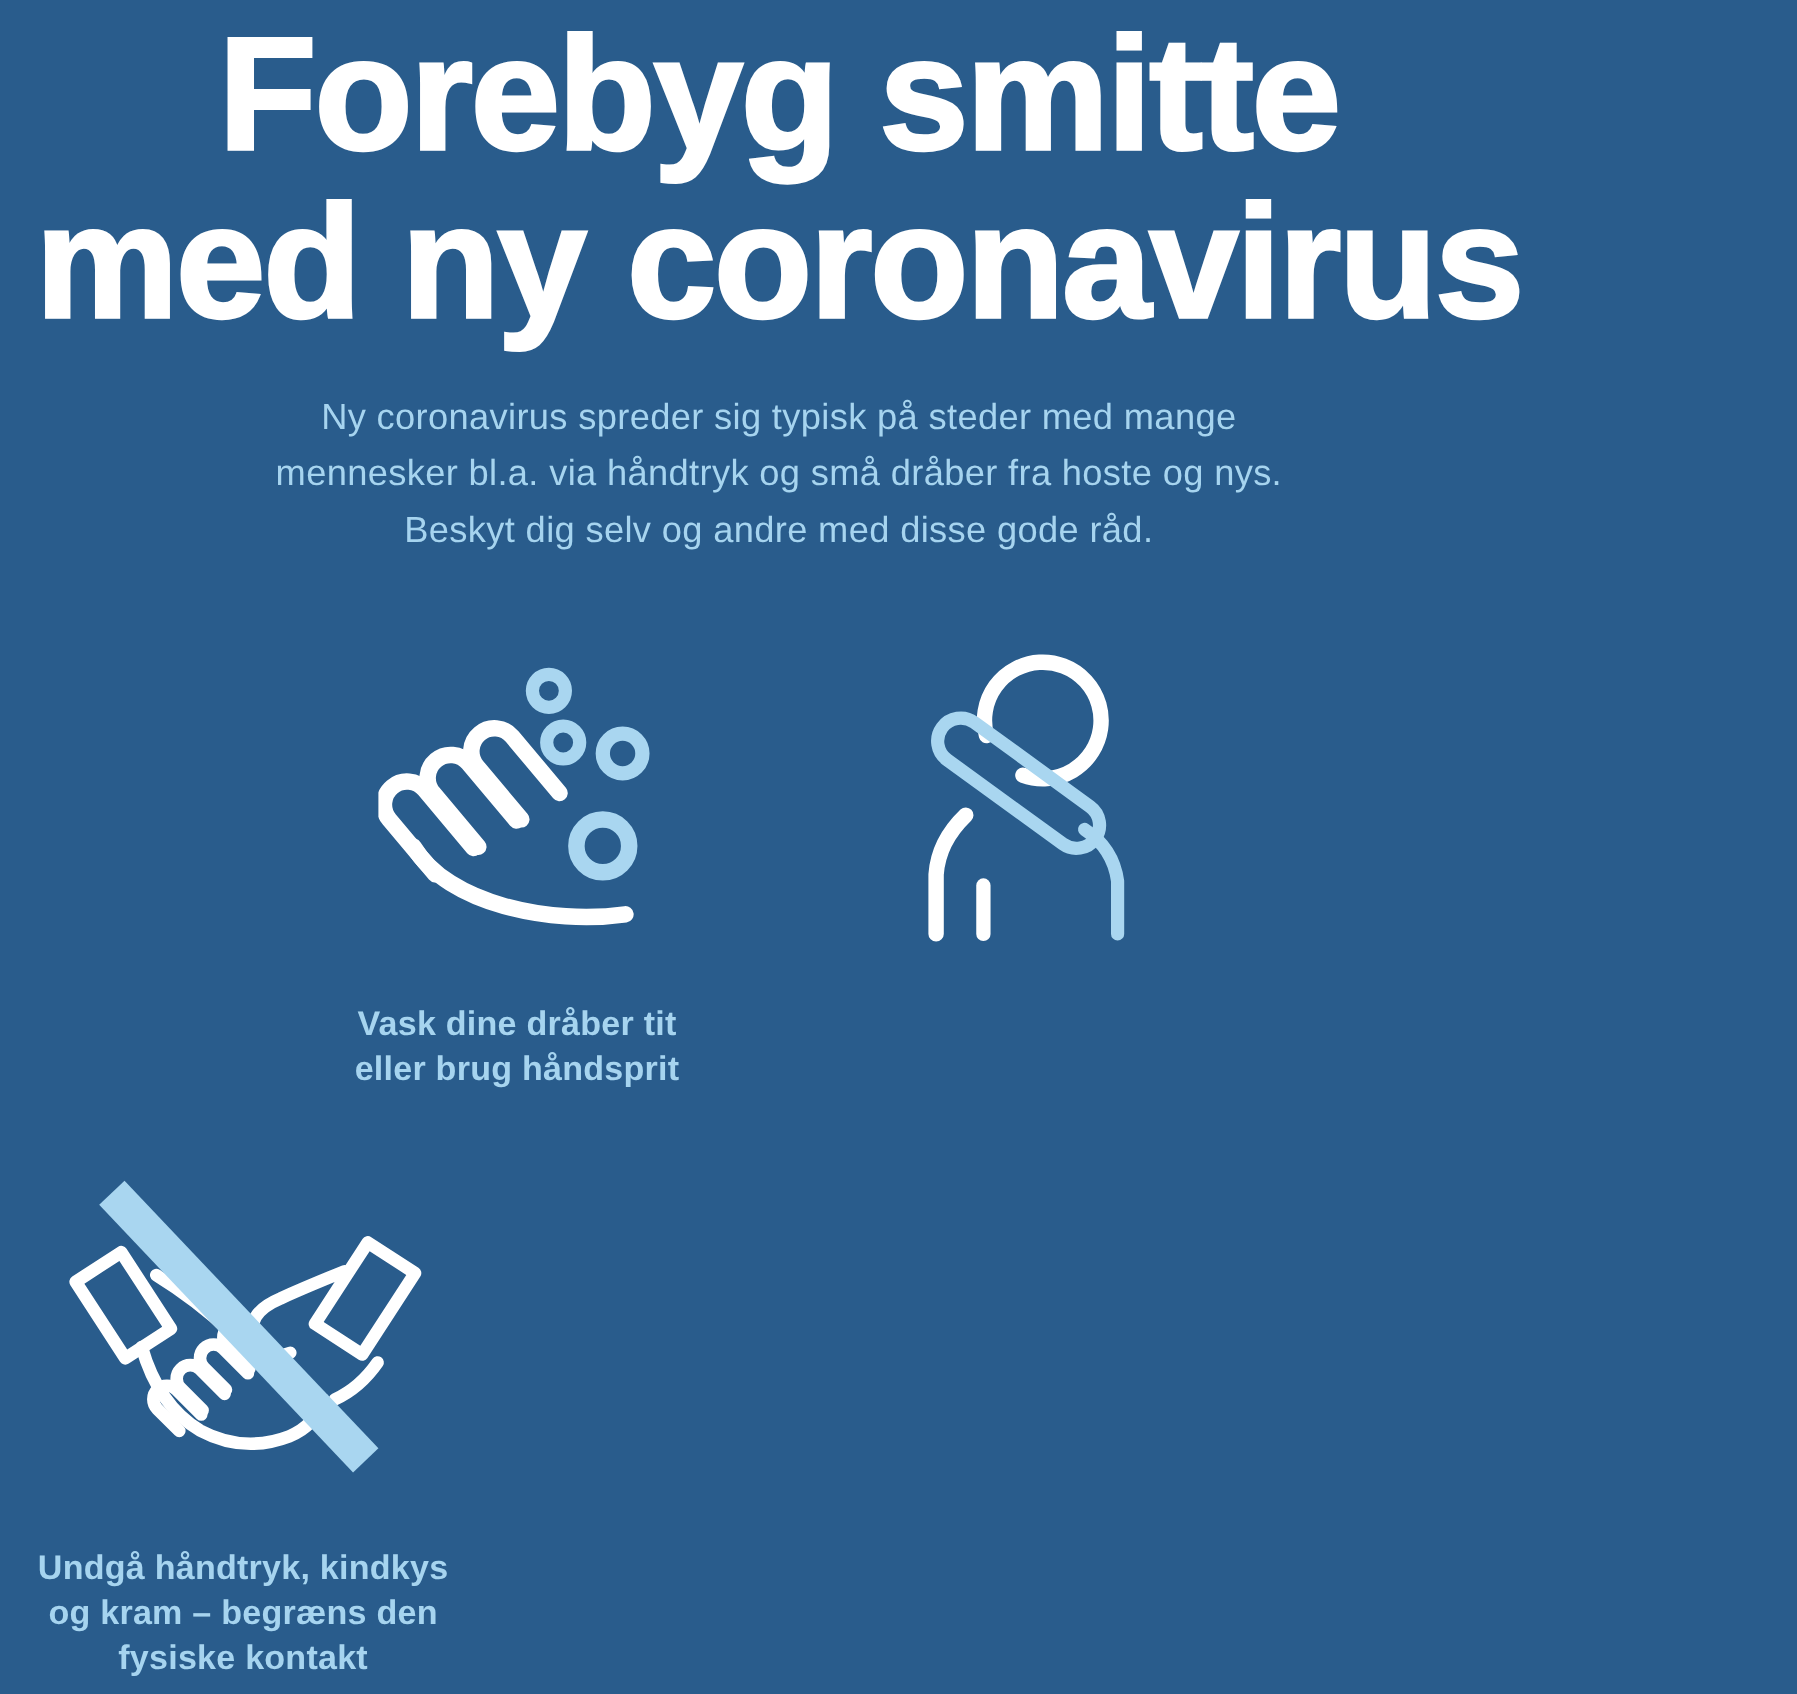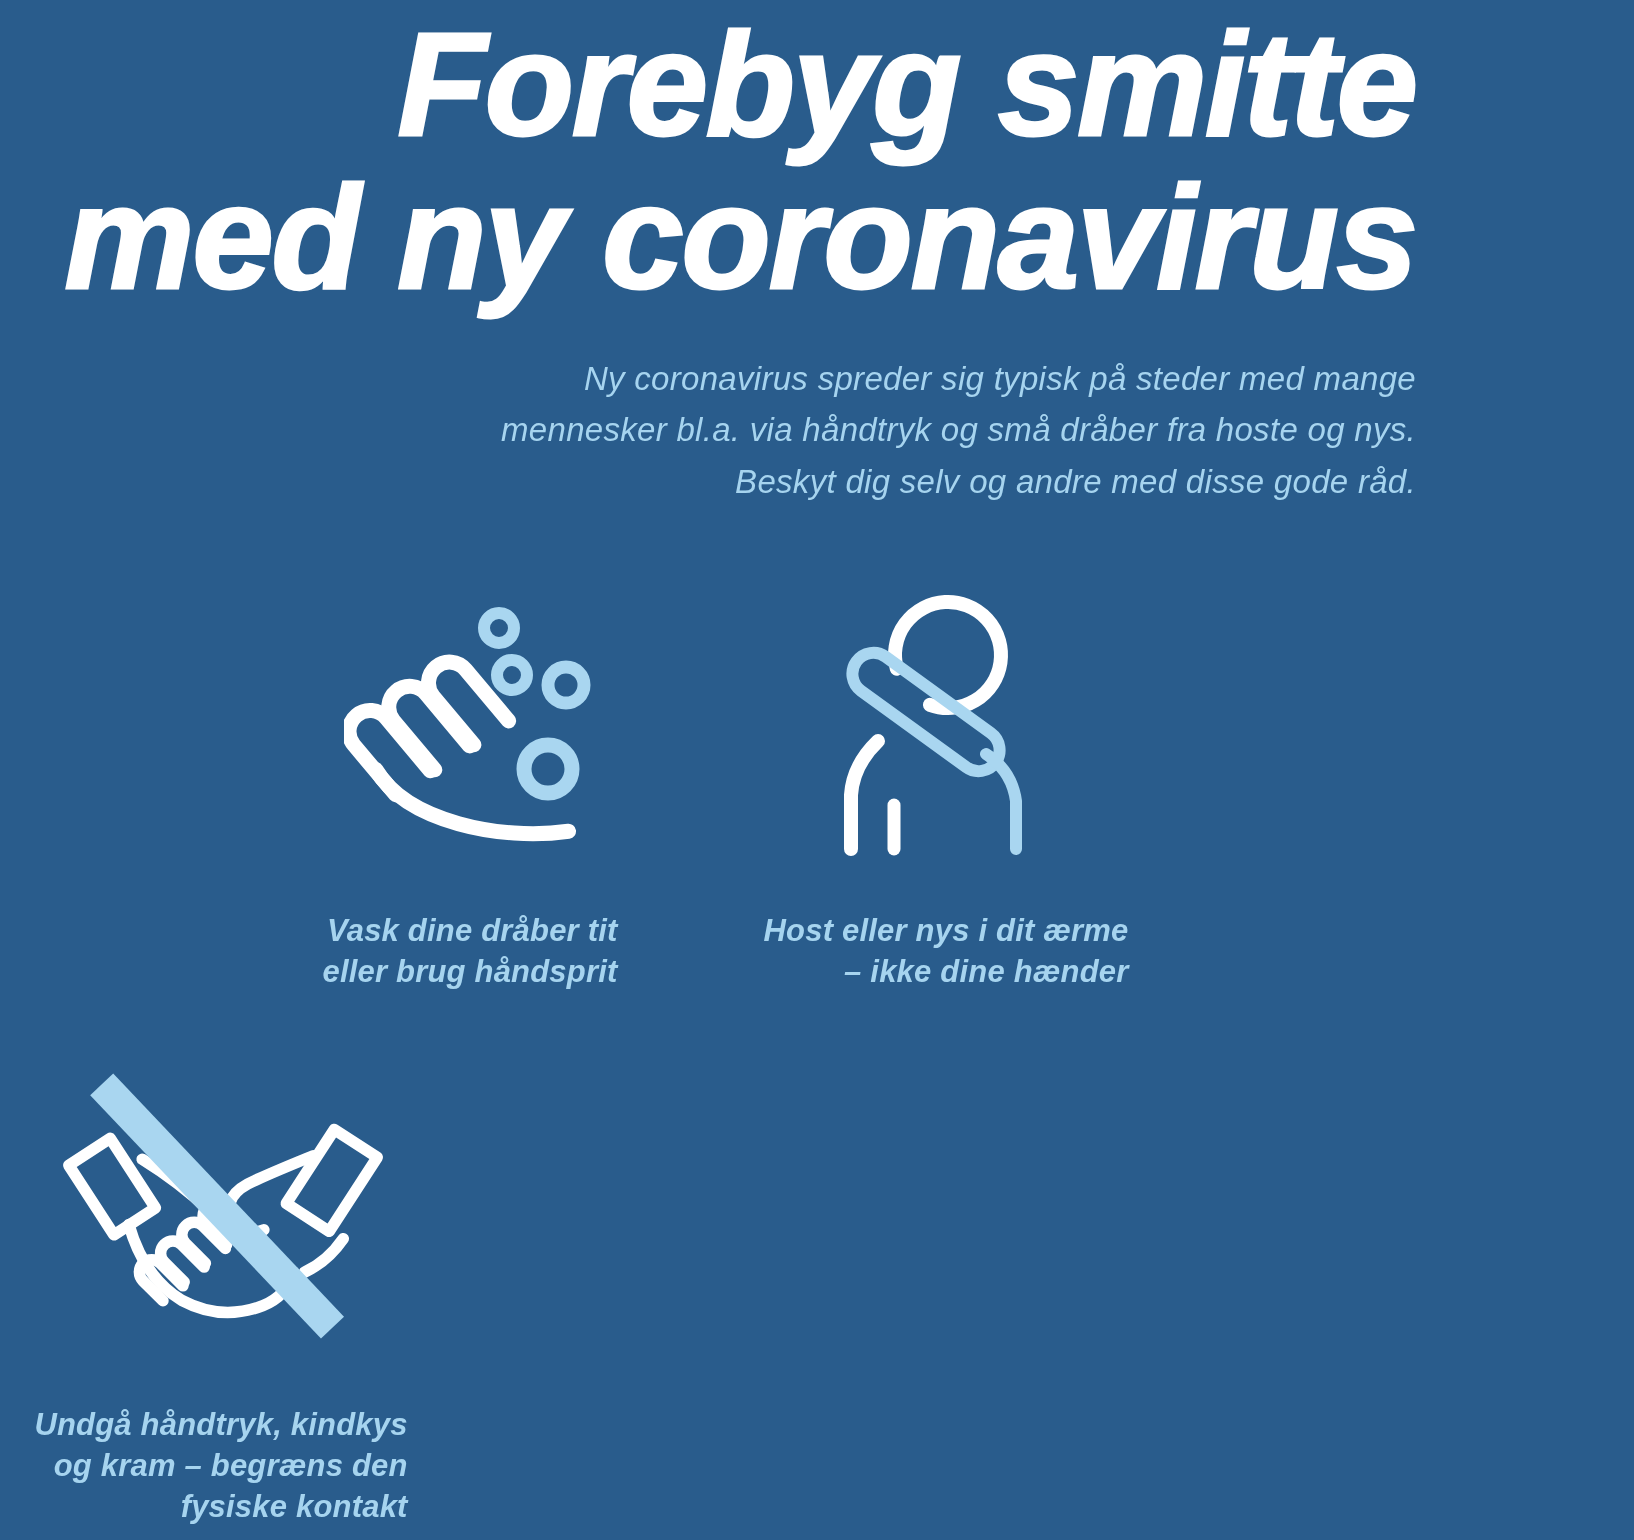--- a/index.html
+++ b/index.html
@@ -2,21 +2,21 @@
 <html><head>
 <meta charset="utf-8">
 <style>
   html,body{margin:0;padding:0;}
   body{
     width:1634px;height:1540px;
     background:#295c8c;
     font-family:"Liberation Sans","DejaVu Sans",sans-serif;
     overflow:hidden;
   }
-  .poster{width:1416px;height:1540px;text-align:right;font-style:italic;}
+  .poster{width:1416px;height:1540px;text-align:center;}
   .title{
     margin:0;padding-top:8px;
     font-size:146px;line-height:1.05;font-weight:700;
     letter-spacing:-2px;color:#ffffff;
     -webkit-text-stroke:3px #ffffff;
     white-space:pre-line;
   }
   .subtitle{
     margin:38px auto 2px auto;
     font-size:33px;line-height:1.56;font-weight:400;
@@ -81,22 +81,20 @@
     <div class="tip">
       <div class="icon-box">
         <svg viewBox="0 0 240 272" width="240" height="272">
           <path class="st-w" stroke-width="14" d="M 70.8,77.7 A 53,53 0 1 1 103.9,113.8"></path>
           <path class="st-w" stroke-width="14" d="M 52,150 Q 27,174 25,204 L 25,258"></path>
           <path class="st-w" stroke-width="13" d="M 68,214 L 68,258"></path>
           <rect class="st-b" stroke-width="12" x="14" y="100" width="172" height="42" rx="21" ry="21" transform="rotate(36 100 121)"></rect>
           <path class="st-b" stroke-width="12" d="M 160,163 Q 186,180 190,210 L 190,258"></path>
         </svg>
       </div>
-      <div class="caption">Host eller nys i dit ærme
-– ikke dine hænder</div>
     </div>
 
   </div>
 
   <div class="tips-row row-2">
 
     <div class="tip">
       <div class="icon-box">
         <svg viewBox="0 0 400 340" width="353" height="300">
           <g class="st-w" stroke-width="13">

